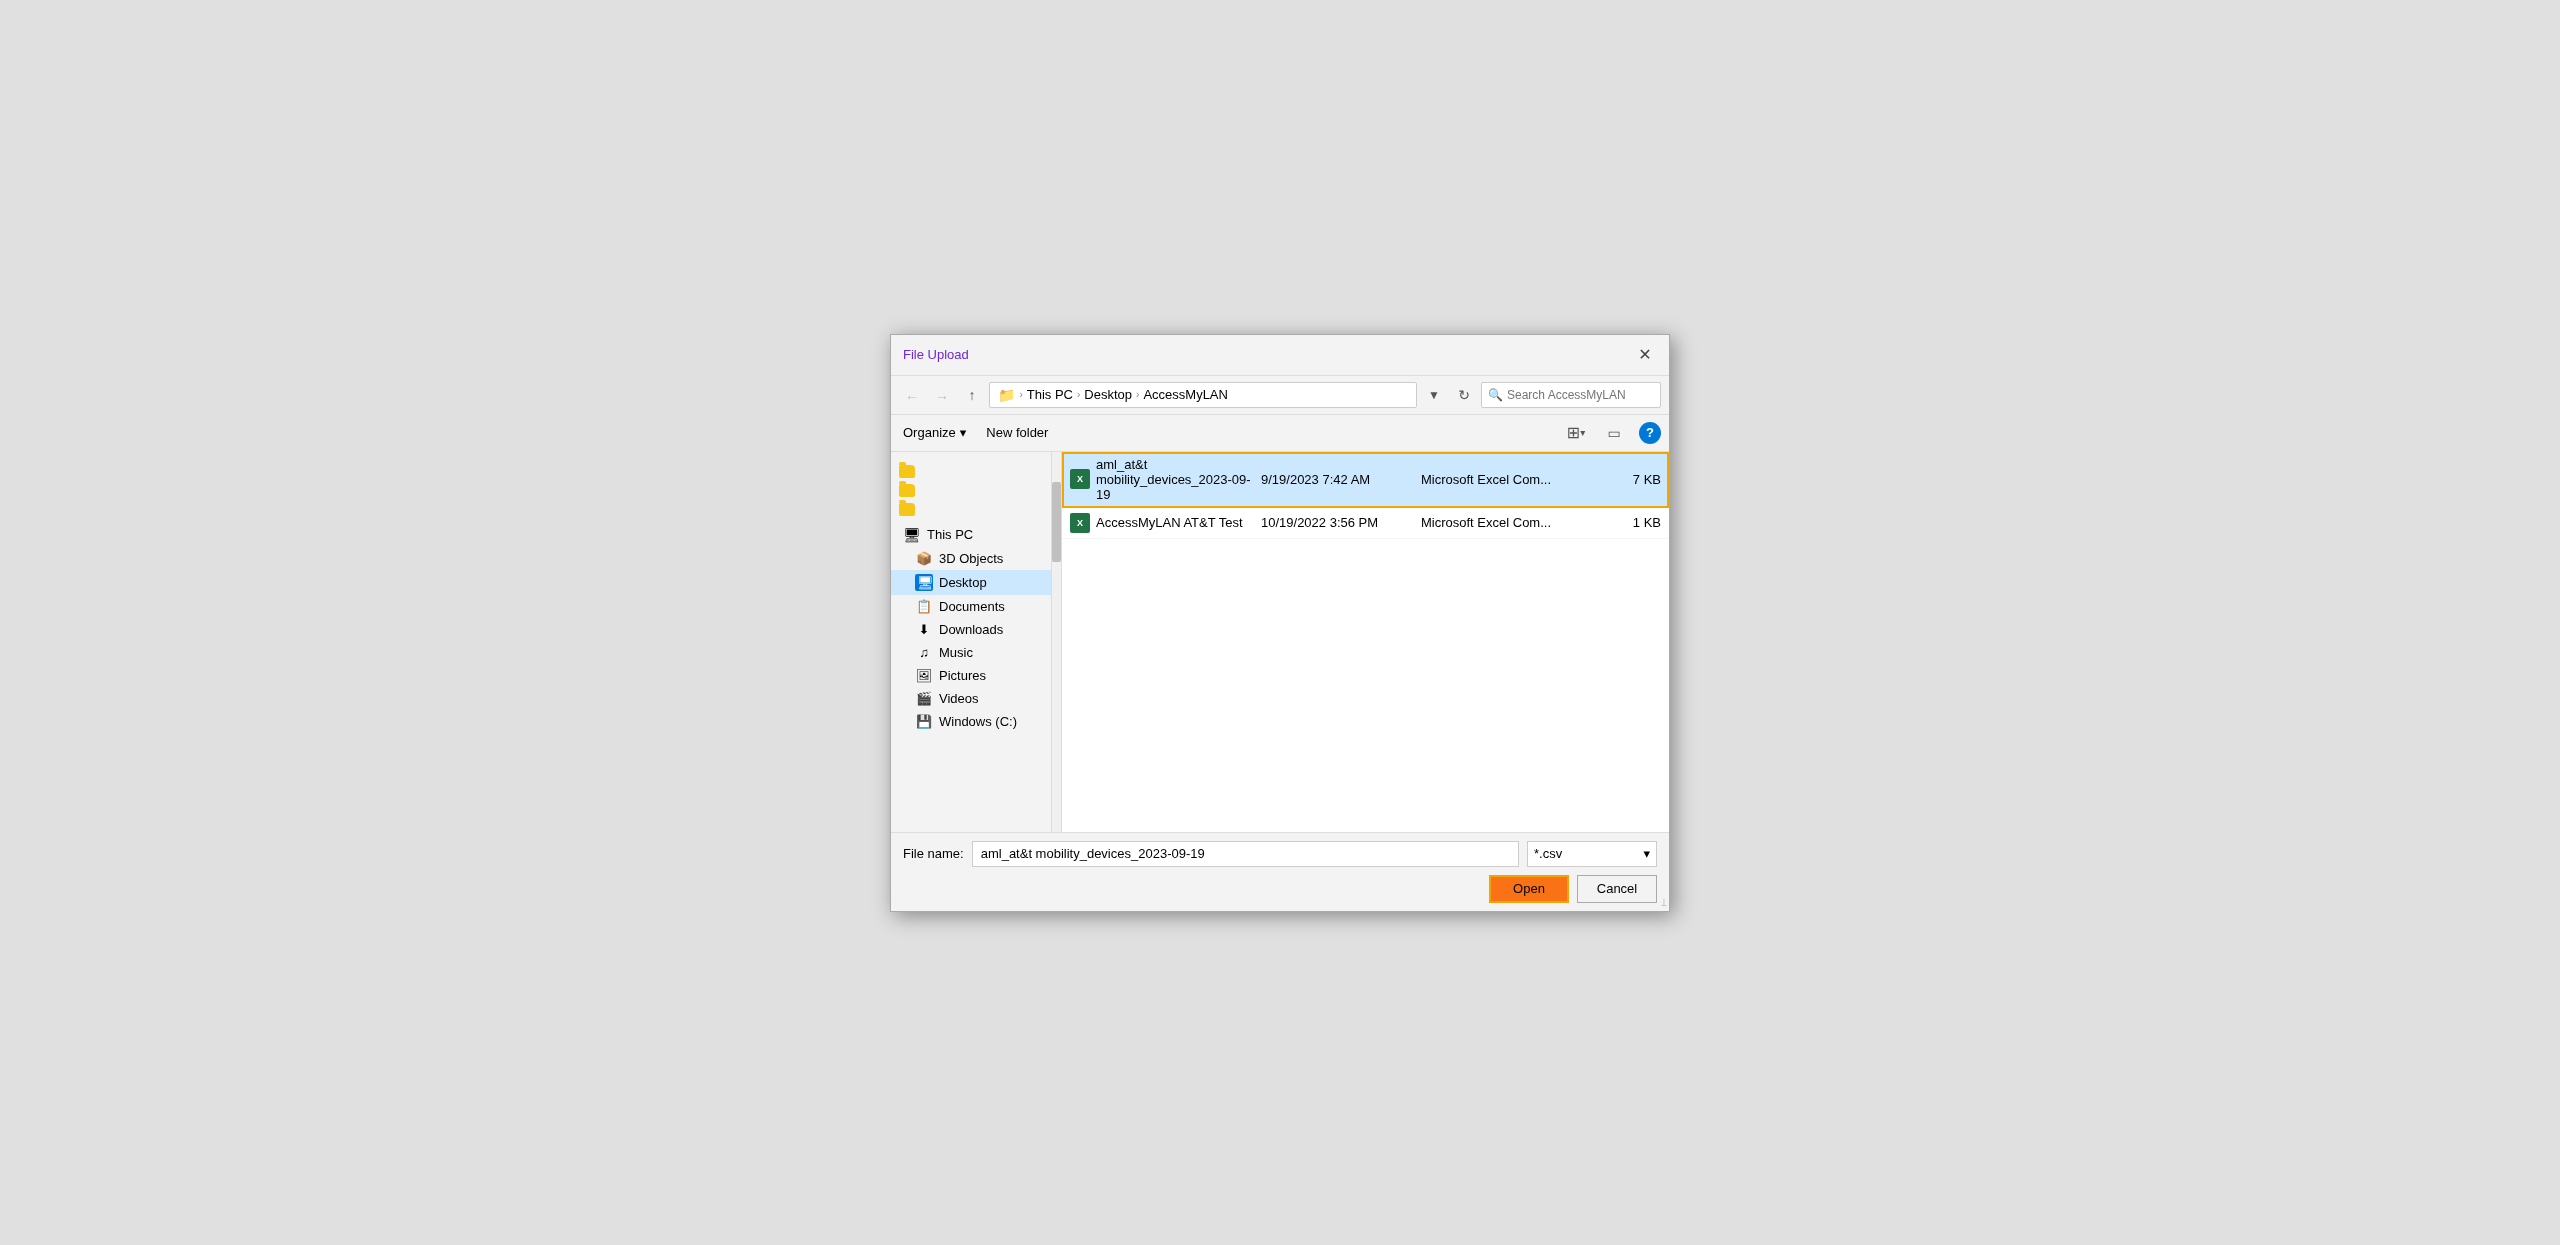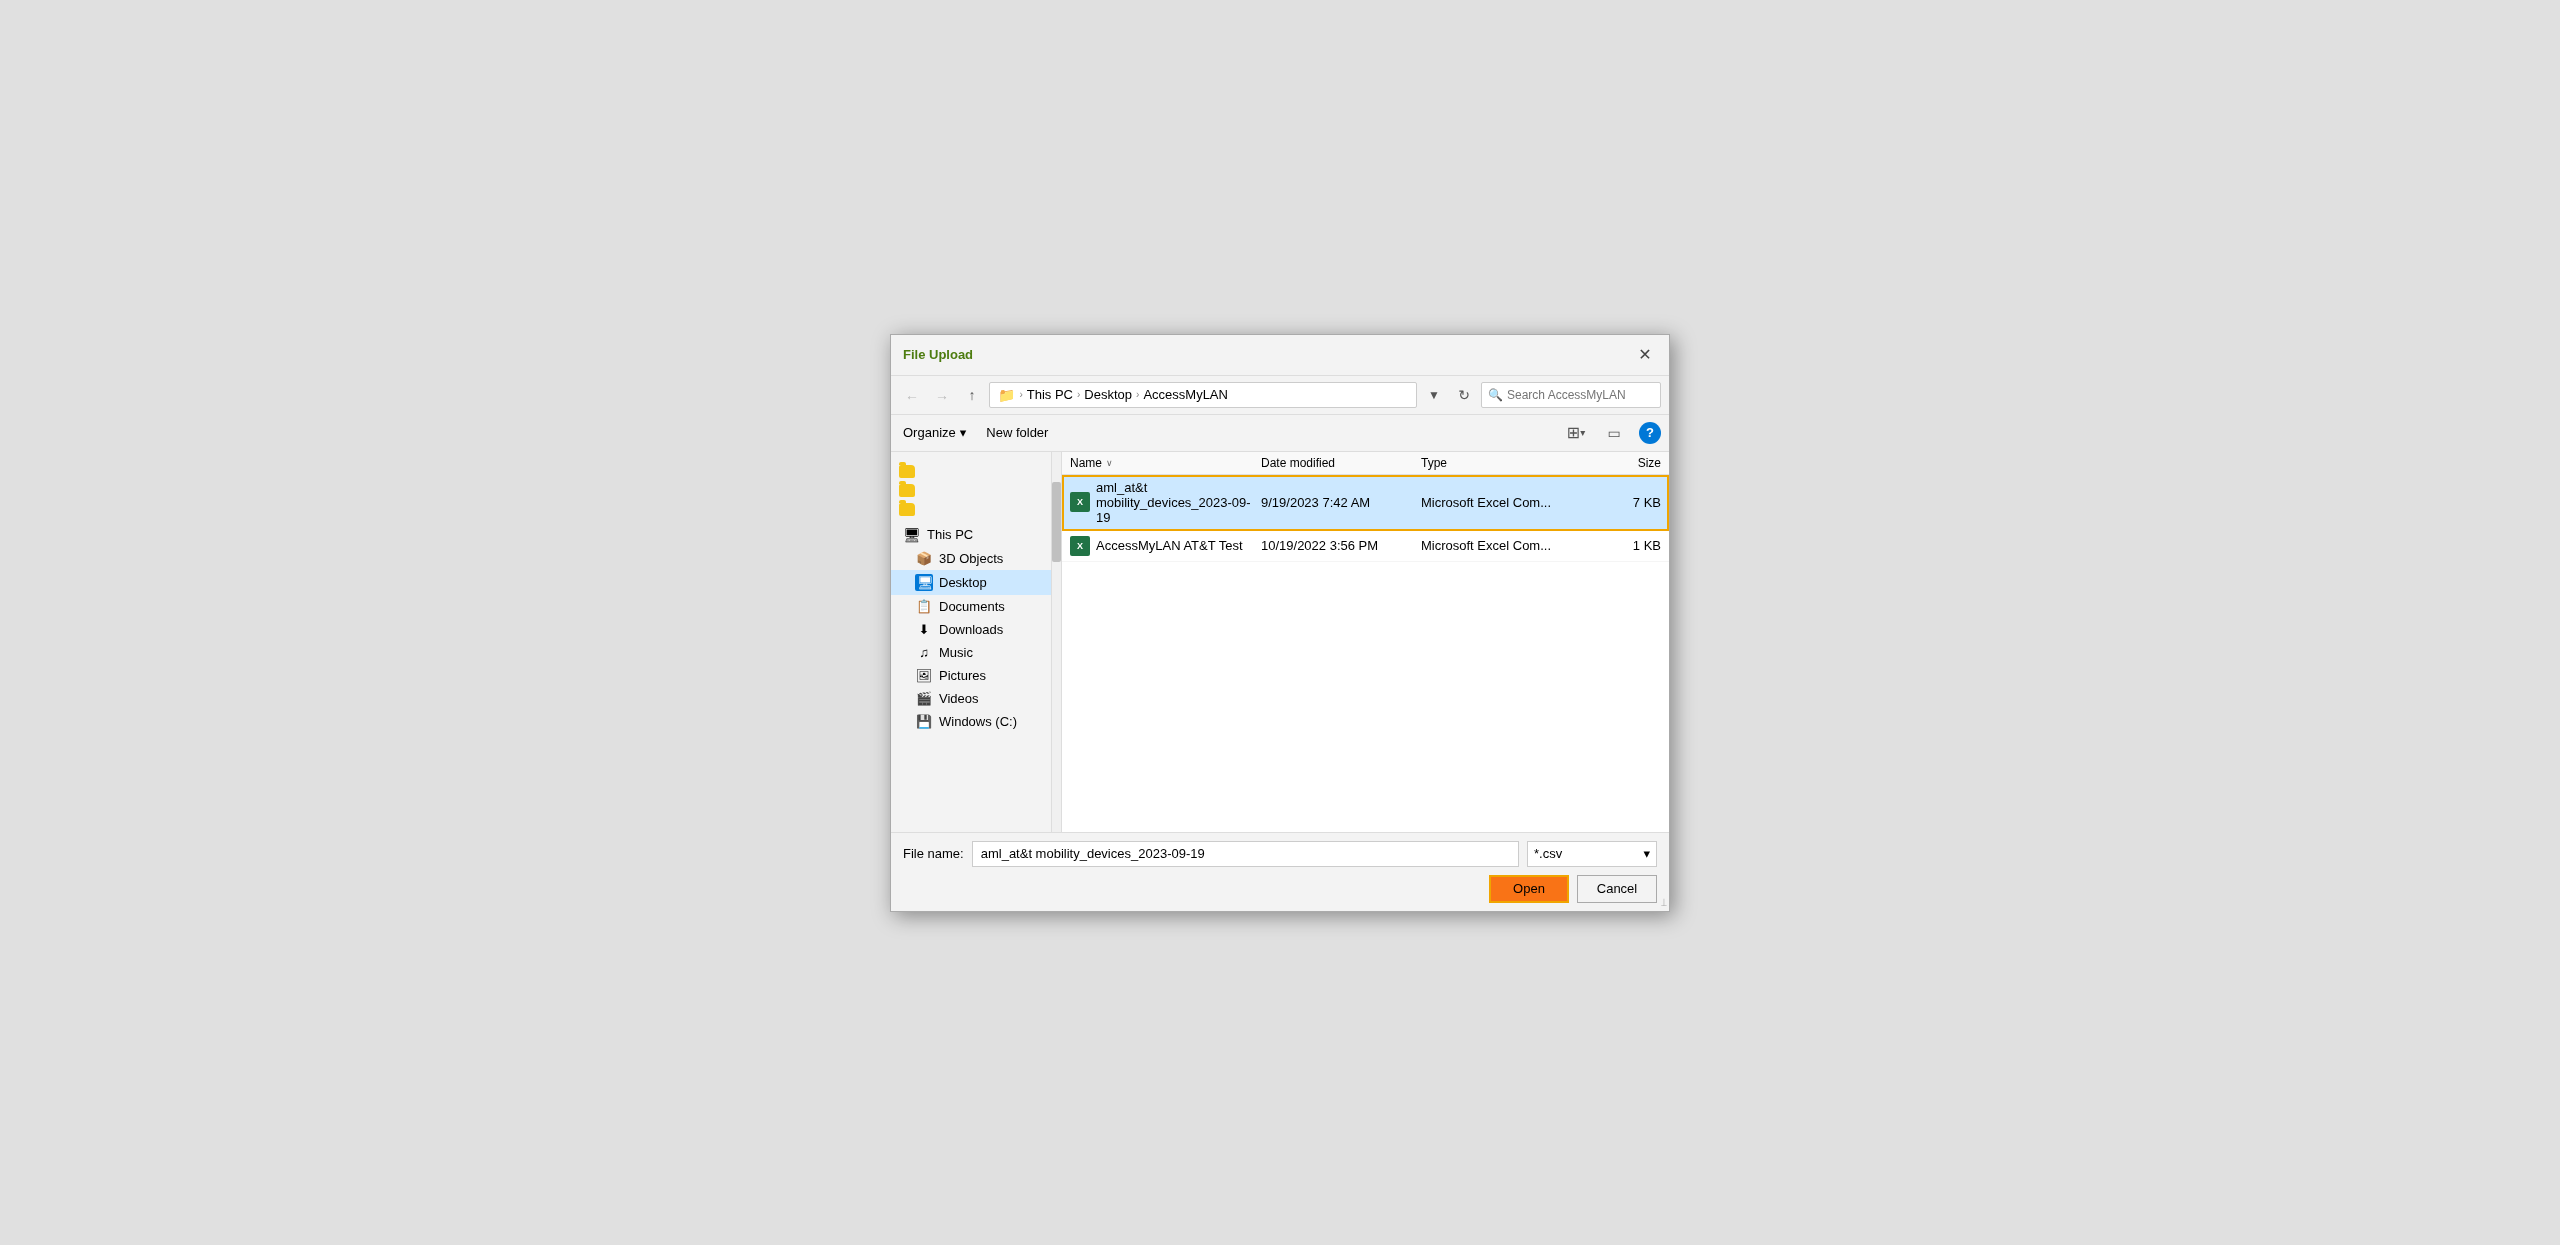--- a/index.html
+++ b/index.html
@@ -23,22 +23,22 @@
     .title-bar {
       background: #f3f3f3;
       padding: 8px 12px;
       display: flex;
       align-items: center;
       justify-content: space-between;
       border-bottom: 1px solid #ddd;
     }
     .title-bar-title {
       font-size: 13px;
-      font-weight: 700;
-      color: #4d7c0f;
+      font-weight: 400;
+      color: #6d28d9;
     }
     .close-btn {
       width: 24px;
       height: 24px;
       background: none;
       border: none;
       cursor: pointer;
       font-size: 16px;
       color: #444;
       display: flex;
@@ -472,35 +472,20 @@
         </div>
       </div>
 
       <div class="scrollbar-area">
         <div class="scrollbar-thumb"></div>
       </div>
     </div>
 
     <div class="file-list">
 
-      <div class="file-list-header">
-        <div class="col-name">
-          <span>Name</span>
-          <span class="col-sort-arrow">∨</span>
-        </div>
-        <div class="col-date">
-          <span>Date modified</span>
-        </div>
-        <div class="col-type">
-          <span>Type</span>
-        </div>
-        <div class="col-size">
-          <span>Size</span>
-        </div>
-      </div>
 
       <div class="file-row selected">
         <div class="file-icon-excel">X</div>
         <div class="col-name" style="font-size:13px;">
           <span>aml_at&amp;t mobility_devices_2023-09-19</span>
         </div>
         <div class="col-date">9/19/2023 7:42 AM</div>
         <div class="col-type">Microsoft Excel Com...</div>
         <div class="col-size" style="text-align:right;">7 KB</div>
       </div>

